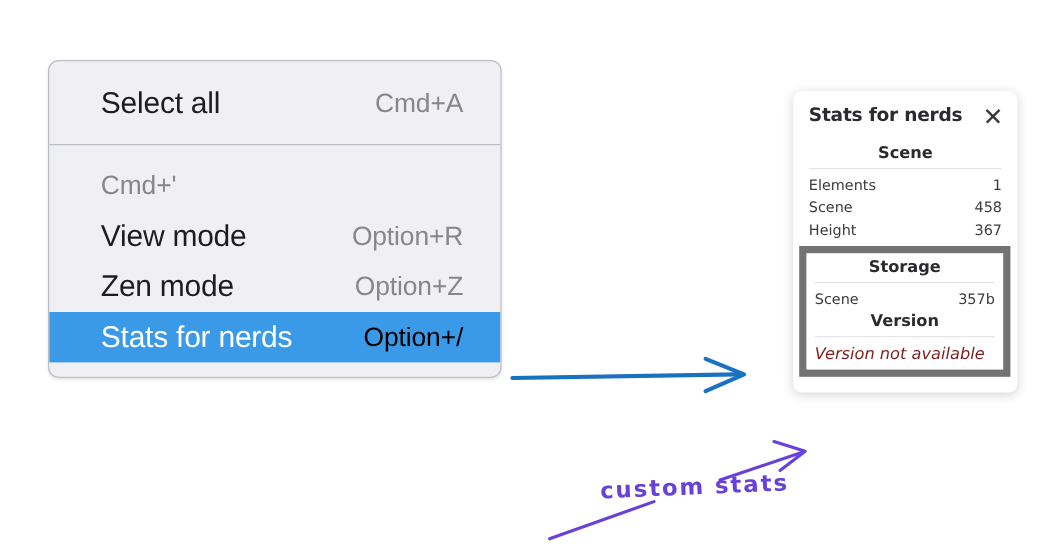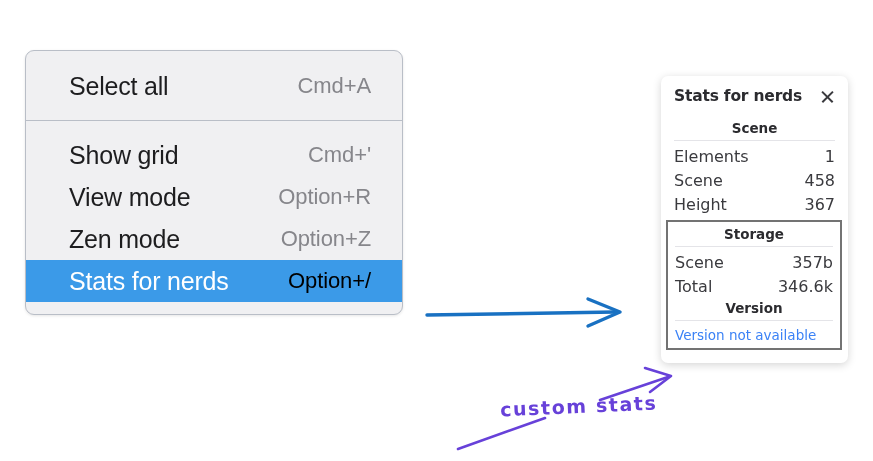--- a/index.html
+++ b/index.html
@@ -11,21 +11,21 @@
     height: 461px;
     background: #ffffff;
     font-family: "Liberation Sans", sans-serif;
     position: relative;
     overflow: hidden;
   }
 
   
   .context-menu {
     position: absolute;
-    left: 25px;
+    left: 40px;
     top: 50px;
     width: 378px;
     background: #f0f0f2;
     border: 1px solid #b9bec7;
     border-radius: 9px;
     box-sizing: border-box;
     box-shadow: 0 1px 3px rgba(0,0,0,0.10);
     overflow: hidden;
   }
   .menu-section {
@@ -129,36 +129,37 @@
   }
   .hair-rule {
     height: 1px;
     background: #e4e4e8;
     margin: 0 2px 3px 2px;
   }
   .stat-row {
     display: flex;
     align-items: center;
     justify-content: space-between;
-    font-size: 16px;
+    font-size: 12px;
     color: #3a3a3e;
     padding: 2.5px 2px;
   }
   .stat-row .sr-key { white-space: nowrap; }
   .stat-row .sr-val { white-space: nowrap; }
   .version-line {
     font-size: 13.5px;
-    color: #3b82f6;
+    color: #7f1d1d;
     padding: 3px 2px 1px 2px;
     white-space: nowrap;
+    font-style: italic;
   }
 
   
   .highlight-box {
-    border: 2px solid #737373;
+    border: 6px solid #737373;
     margin: 4px -5px 0 -6px;
     padding: 2px 5px 4px 5px;
   }
 
   
   .anno-layer {
     position: absolute;
     left: 0; top: 0;
     width: 873px;
     height: 461px;
@@ -186,21 +187,20 @@
     <div class="menu-item">
       <span class="mi-label">Select all</span>
       <span class="mi-shortcut">Cmd+A</span>
     </div>
   </div>
 
   <div class="menu-divider"></div>
 
   <div class="menu-section section-bottom">
     <div class="menu-item">
-      <span class="mi-label">Show grid</span>
       <span class="mi-shortcut">Cmd+'</span>
     </div>
     <div class="menu-item">
       <span class="mi-label">View mode</span>
       <span class="mi-shortcut">Option+R</span>
     </div>
     <div class="menu-item">
       <span class="mi-label">Zen mode</span>
       <span class="mi-shortcut">Option+Z</span>
     </div>
@@ -236,24 +236,20 @@
   </div>
 
   <div class="highlight-box">
 
     <div class="section-head">Storage</div>
     <div class="hair-rule"></div>
 
     <div class="stat-row">
       <span class="sr-key">Scene</span>
       <span class="sr-val">357b</span>
-    </div>
-    <div class="stat-row">
-      <span class="sr-key">Total</span>
-      <span class="sr-val">346.6k</span>
     </div>
 
     <div class="section-head">Version</div>
     <div class="hair-rule"></div>
 
     <div class="version-line">Version not available</div>
   </div>
 
 </div>
 

